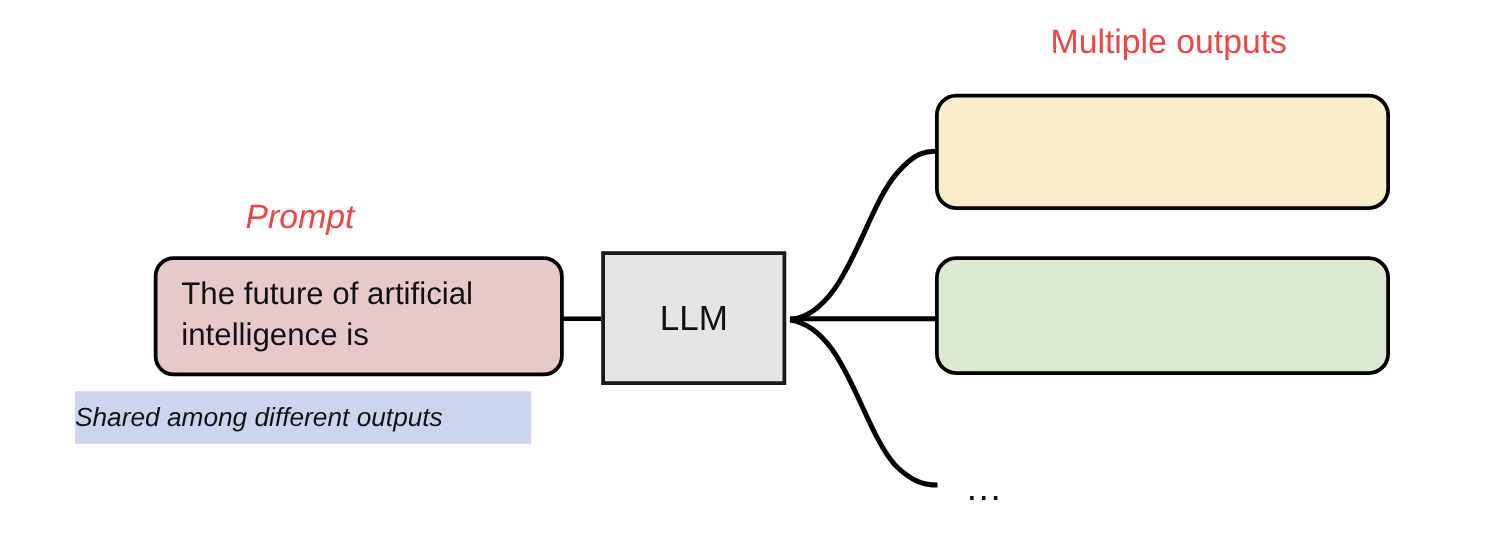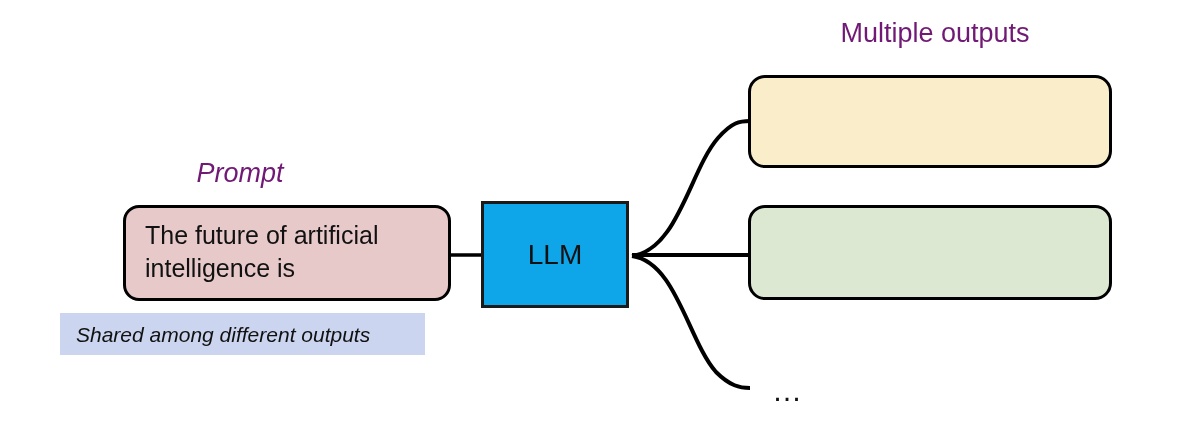--- a/index.html
+++ b/index.html
@@ -36,21 +36,21 @@
   .node {
     position: absolute;
     box-sizing: border-box;
   }
 
   
   .caption {
     position: absolute;
     font-size: 27px;
     line-height: 1;
-    color: #701a75;
+    color: #ef4444;
     white-space: nowrap;
     text-align: center;
   }
   #caption-prompt {
     left: 130px;
     top: 160px;
     width: 220px;
     font-style: italic;
   }
   #caption-outputs {
@@ -80,37 +80,36 @@
 
   
   #shared-note {
     left: 60px;
     top: 313px;
     width: 365px;
     height: 42px;
     background: #ccd5ef;
     display: flex;
     align-items: center;
-    padding-left: 16px;
   }
   #shared-note-text {
     font-style: italic;
     font-size: 21px;
     line-height: 1;
     color: #111111;
     white-space: nowrap;
   }
 
   
   #llm-box {
     left: 481px;
     top: 201px;
     width: 148px;
     height: 107px;
-    background: #0ea5e9;
+    background: #e5e5e5;
     border: 3px solid #1a1a1a;
     display: flex;
     align-items: center;
     justify-content: center;
   }
   #llm-label {
     font-size: 28px;
     line-height: 1;
     color: #111111;
   }

